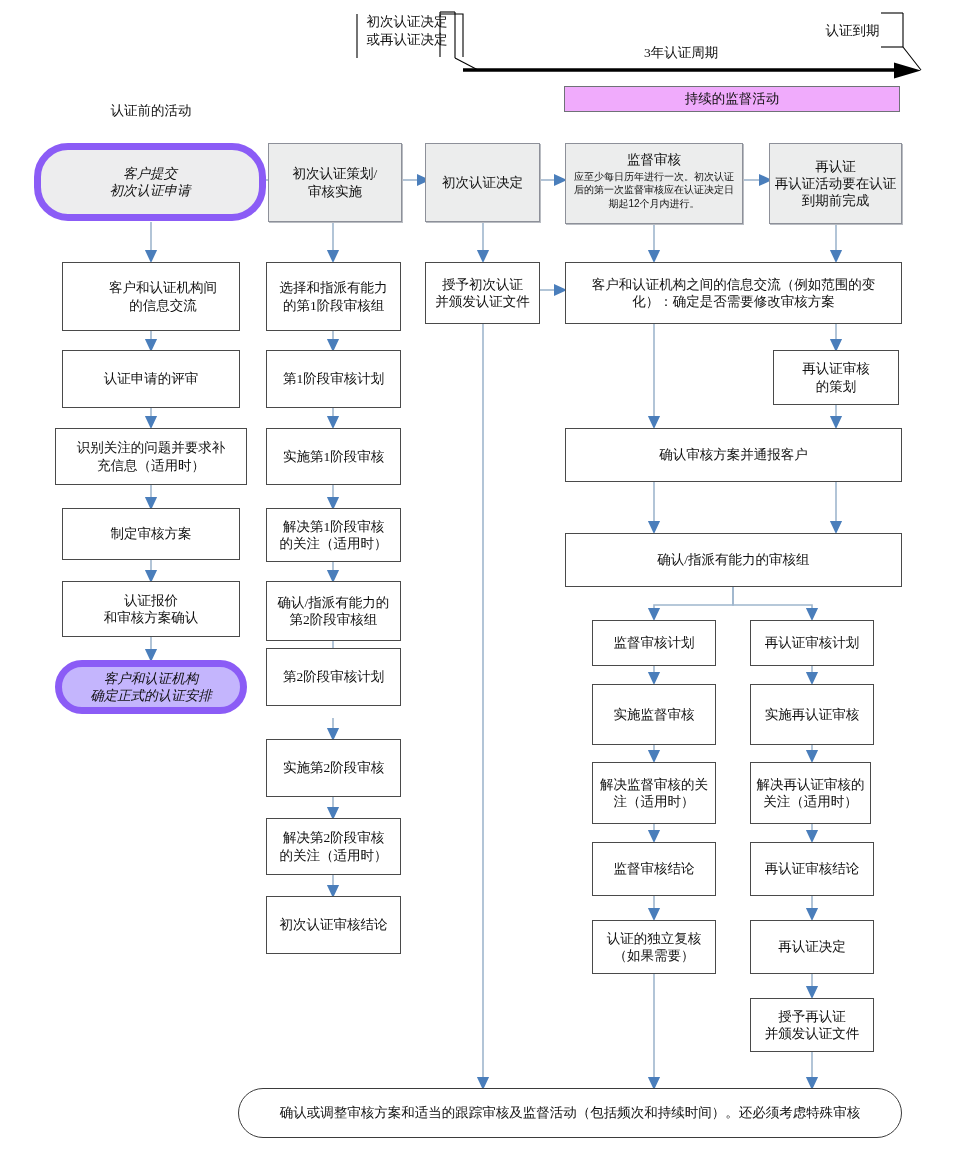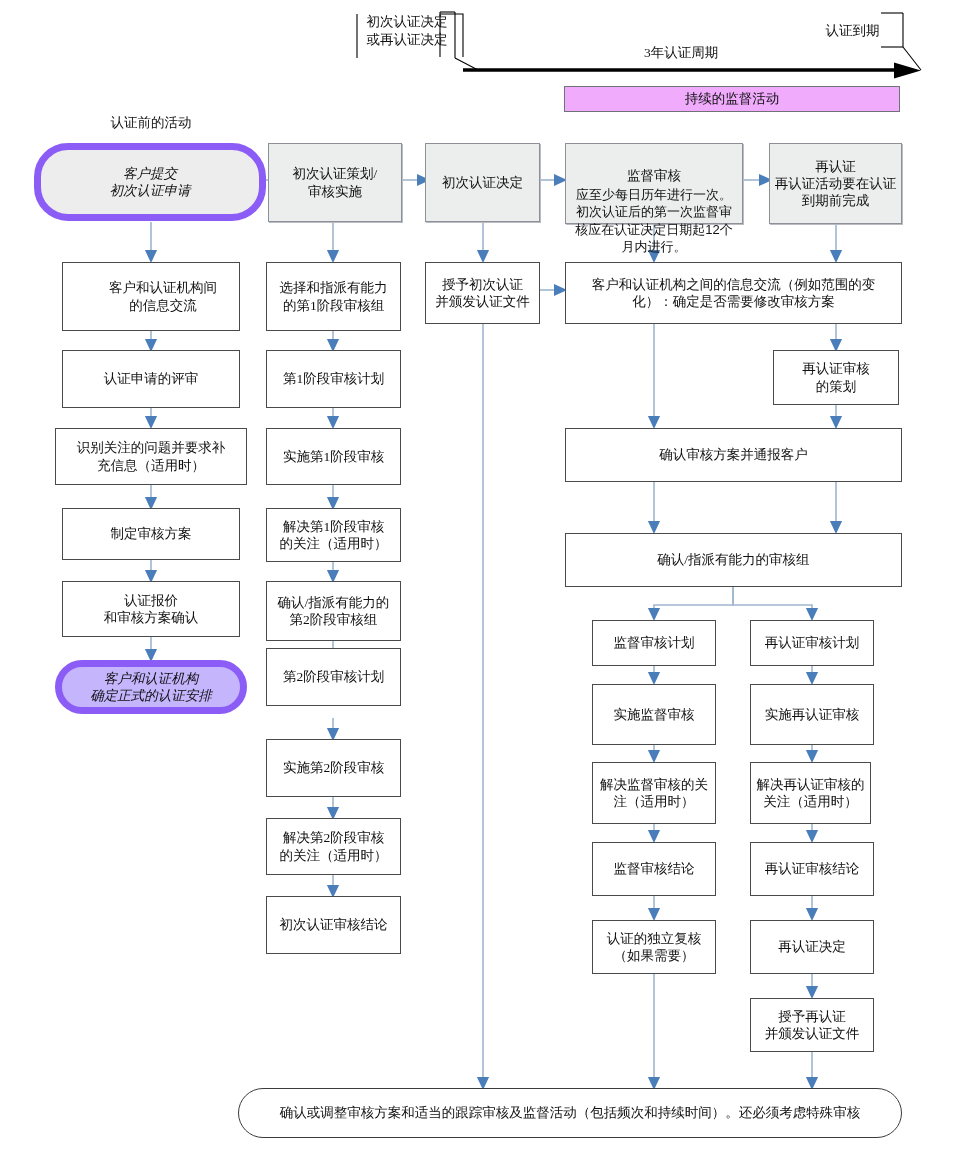--- a/index.html
+++ b/index.html
@@ -48,28 +48,27 @@
     background:#ffffff;
     border:1px solid #3b3b3b;
   }
   .node.bar{
     border:1px solid #6f7277;
     background:#f0abfc;
     font-size:13.5px;
   }
   .node .sub{
     display:block;
-    font-size:13px;
+    font-size:10px;
     line-height:1.32;
     margin-top:2px;
     font-family:"Liberation Sans","DejaVu Sans",sans-serif;
   }
   .node .ttl{
     display:block;
-    margin-top:16px;
   }
   .label{
     position:absolute;
     font-size:13.5px;
     color:#111;
     white-space:pre-line;
     text-align:center;
     line-height:1.3;
   }
   svg.wires{
@@ -165,21 +164,21 @@
     <path class="ln" d="M812,1052 L812,1085" marker-end="url(#ah)"></path>
   </svg>
 
   <div class="label" style="left:352px;top:13px;width:110px;">初次认证决定
 或再认证决定</div>
   <div class="label" style="left:601px;top:44px;width:160px;">3年认证周期</div>
   <div class="label" style="left:800px;top:22px;width:105px;">认证到期</div>
 
   <div class="node bar" style="left:564px;top:86px;width:336px;height:26px;">持续的监督活动</div>
 
-  <div class="label" style="left:101px;top:114px;width:100px;">认证前的活动</div>
+  <div class="label" style="left:101px;top:102px;width:100px;">认证前的活动</div>
 
   <div class="node rounded" style="left:34px;top:143px;width:232px;height:78px;">客户提交
 初次认证申请</div>
 
   <div class="node shaded" style="left:268px;top:143px;width:134px;height:79px;">初次认证策划/
 审核实施</div>
 
   <div class="node shaded" style="left:425px;top:143px;width:115px;height:79px;">初次认证决定</div>
 
   <div class="node shaded" style="left:565px;top:143px;width:178px;height:81px;flex-direction:column;justify-content:flex-start;padding-top:7px;">

